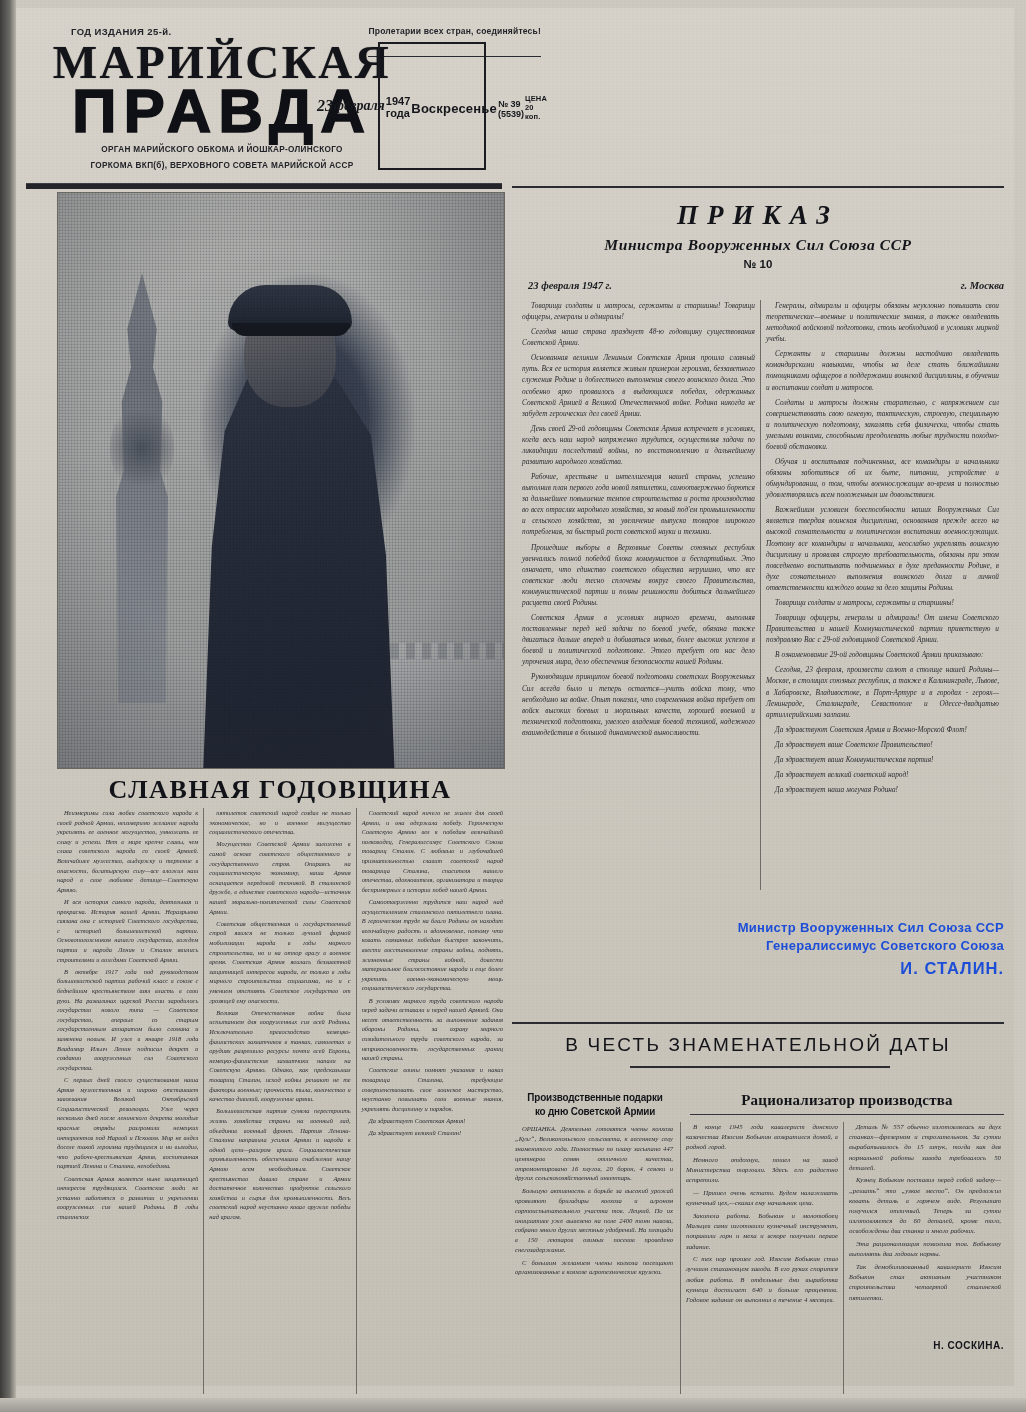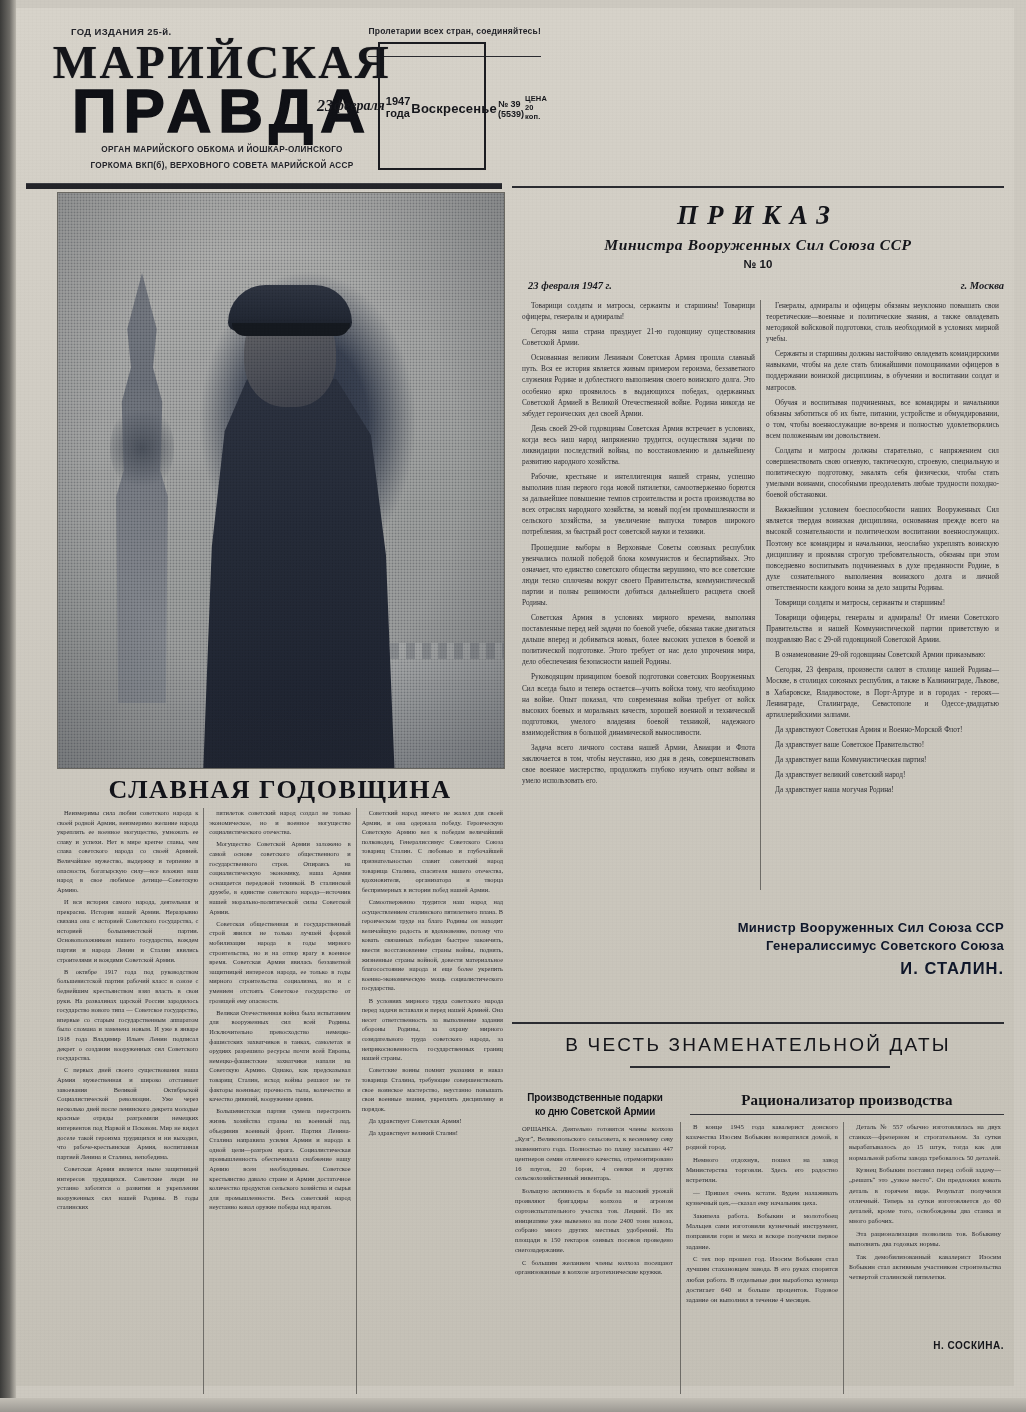--- a/index.html
+++ b/index.html
@@ -92,21 +92,21 @@
   .ph-merlon{position:absolute;left:300px;top:450px;width:146px;height:16px;
     background:repeating-linear-gradient(90deg,#8e9194 0 9px,transparent 9px 16px);}
   .ph-shadow{position:absolute;inset:0;
     background:radial-gradient(ellipse 330px 400px at 50% 48%,rgba(0,0,0,0) 55%,rgba(40,44,52,.30) 100%);}
 
   .art-head{position:absolute;left:57px;top:775px;width:446px;text-align:center;
     font-family:"Liberation Serif",serif;font-weight:bold;font-size:26px;
     letter-spacing:1.6px;color:#13141a;}
 
   
-  .cols{position:absolute;display:flex;}
+  .cols{position:absolute;display:flex;font-style:italic;}
   .col{font-family:"Liberation Serif",serif;font-size:6.4px;line-height:1.5;
     text-align:justify;color:#2a2b31;word-spacing:.3px;}
   .col p{margin:0 0 2.5px 0;text-indent:7px;}
   .colsep{width:1px;background:#6f6d68;margin:0 5px;flex:none;}
 
   #left-cols{left:57px;top:808px;width:446px;height:586px;}
   #left-cols .col{width:143px;}
 
   
   .pz-title{position:absolute;left:512px;top:200px;width:492px;text-align:center;
@@ -119,21 +119,21 @@
     font-family:"Liberation Sans",sans-serif;font-weight:bold;font-size:11.5px;color:#15161b;}
   .pz-meta{position:absolute;left:528px;top:280px;width:476px;display:flex;
     justify-content:space-between;font-family:"Liberation Serif",serif;
     font-style:italic;font-weight:bold;font-size:10.5px;color:#1a1b20;gap:18px;}
 
   #pz-cols{left:522px;top:300px;width:482px;height:590px;}
   #pz-cols .col{width:233px;font-size:7.3px;line-height:1.52;}
   #pz-cols .col p{margin:0 0 4px 0;text-indent:9px;}
 
   .sign{position:absolute;left:600px;top:920px;width:404px;text-align:right;
-    font-family:"Liberation Sans",sans-serif;color:#0f172a;}
+    font-family:"Liberation Sans",sans-serif;color:#1d4ed8;}
   .sign-1{font-size:13px;font-weight:bold;letter-spacing:.3px;}
   .sign-2{font-size:13px;font-weight:bold;letter-spacing:.3px;margin-top:3px;}
   .sign-3{font-size:16.5px;font-weight:bold;letter-spacing:1px;margin-top:6px;}
 
   .sec-rule{position:absolute;left:512px;top:1022px;width:492px;height:1.6px;background:#2b2c31;}
   .sec-title{position:absolute;left:512px;top:1034px;width:492px;text-align:center;
     font-family:"Liberation Sans",sans-serif;font-size:19px;font-weight:normal;
     letter-spacing:2.2px;color:#14151a;}
   .sec-rule2{position:absolute;left:630px;top:1066px;width:260px;height:1.6px;background:#2b2c31;}
 
@@ -233,35 +233,34 @@
   <div class="pz-sub">Министра Вооруженных Сил Союза ССР</div>
   <div class="pz-no">№ 10</div>
   <div class="pz-meta">
     <span>23 февраля 1947 г.</span>
     <span>г. Москва</span>
   </div>
 
   <div class="cols" id="pz-cols">
     <div class="col">
         <p>Товарищи солдаты и матросы, сержанты и старшины! Товарищи офицеры, генералы и адмиралы!</p>
-        <p>Сегодня наша страна празднует 21-ю годовщину существования Советской Армии.</p>
+        <p>Сегодня наша страна празднует 48-ю годовщину существования Советской Армии.</p>
         <p>Основанная великим Лениным Советская Армия прошла славный путь. Вся ее история является живым примером героизма, беззаветного служения Родине и доблестного выполнения своего воинского долга. Это особенно ярко проявилось в выдающихся победах, одержанных Советской Армией в Великой Отечественной войне. Родина никогда не забудет героических дел своей Армии.</p>
         <p>День своей 29-ой годовщины Советская Армия встречает в условиях, когда весь наш народ напряженно трудится, осуществляя задачи по ликвидации последствий войны, по восстановлению и дальнейшему развитию народного хозяйства.</p>
         <p>Рабочие, крестьяне и интеллигенция нашей страны, успешно выполнив план первого года новой пятилетки, самоотверженно борются за дальнейшее повышение темпов строительства и роста производства во всех отраслях народного хозяйства, за новый под'ем промышленности и сельского хозяйства, за увеличение выпуска товаров широкого потребления, за быстрый рост советской науки и техники.</p>
         <p>Прошедшие выборы в Верховные Советы союзных республик увенчались полной победой блока коммунистов и беспартийных. Это означает, что единство советского общества нерушимо, что все советские люди тесно сплочены вокруг своего Правительства, коммунистической партии и полны решимости добиться дальнейшего расцвета своей Родины.</p>
         <p>Советская Армия в условиях мирного времени, выполняя поставленные перед ней задачи по боевой учебе, обязана также двигаться дальше вперед и добиваться новых, более высоких успехов в боевой и политической подготовке. Этого требует от нас дело упрочения мира, дело обеспечения безопасности нашей Родины.</p>
         <p>Руководящим принципом боевой подготовки советских Вооруженных Сил всегда было и теперь остается—учить войска тому, что необходимо на войне. Опыт показал, что современная война требует от войск высоких боевых и моральных качеств, хорошей военной и технической подготовки, умелого владения боевой техникой, надежного взаимодействия в большой динамической выносливости.</p>
-        <p>Задача всего личного состава нашей Армии, Авиации и Флота заключается в том, чтобы неустанно, изо дня в день, совершенствовать свое военное мастерство, продолжать глубоко изучать опыт войны и умело использовать его.</p>
       </div>
     <div class="colsep"></div>
     <div class="col">
         <p>Генералы, адмиралы и офицеры обязаны неуклонно повышать свои теоретические—военные и политические знания, а также овладевать методикой войсковой подготовки, столь необходимой в условиях мирной учебы.</p>
         <p>Сержанты и старшины должны настойчиво овладевать командирскими навыками, чтобы на деле стать ближайшими помощниками офицеров в поддержании воинской дисциплины, в обучении и воспитании солдат и матросов.</p>
+        <p>Солдаты и матросы должны старательно, с напряжением сил совершенствовать свою огневую, тактическую, строевую, специальную и политическую подготовку, закалять себя физически, чтобы стать умелыми воинами, способными преодолевать любые трудности походно-боевой обстановки.</p>
         <p>Обучая и воспитывая подчиненных, все командиры и начальники обязаны заботиться об их быте, питании, устройстве и обмундировании, о том, чтобы военнослужащие во-время и полностью удовлетворялись всем положенным им довольствием.</p>
-        <p>Солдаты и матросы должны старательно, с напряжением сил совершенствовать свою огневую, тактическую, строевую, специальную и политическую подготовку, закалять себя физически, чтобы стать умелыми воинами, способными преодолевать любые трудности походно-боевой обстановки.</p>
         <p>Важнейшим условием боеспособности наших Вооруженных Сил является твердая воинская дисциплина, основанная прежде всего на высокой сознательности и политическом воспитании военнослужащих. Поэтому все командиры и начальники, неослабно укреплять воинскую дисциплину и проявляя строгую требовательность, обязаны при этом повседневно воспитывать подчиненных в духе преданности Родине, в духе сознательного выполнения воинского долга и личной ответственности каждого воина за дело защиты Родины.</p>
         <p>Товарищи солдаты и матросы, сержанты и старшины!</p>
         <p>Товарищи офицеры, генералы и адмиралы! От имени Советского Правительства и нашей Коммунистической партии приветствую и поздравляю Вас с 29-ой годовщиной Советской Армии.</p>
         <p>В ознаменование 29-ой годовщины Советской Армии приказываю:</p>
         <p>Сегодня, 23 февраля, произвести салют в столице нашей Родины—Москве, в столицах союзных республик, а также в Калининграде, Львове, в Хабаровске, Владивостоке, в Порт-Артуре и в городах - героях—Ленинграде, Сталинграде, Севастополе и Одессе-двадцатью артиллерийскими залпами.</p>
         <p>Да здравствуют Советская Армия и Военно-Морской Флот!</p>
         <p>Да здравствует ваше Советское Правительство!</p>
         <p>Да здравствует ваша Коммунистическая партия!</p>
         <p>Да здравствует великий советский народ!</p>
         <p>Да здравствует наша могучая Родина!</p>

